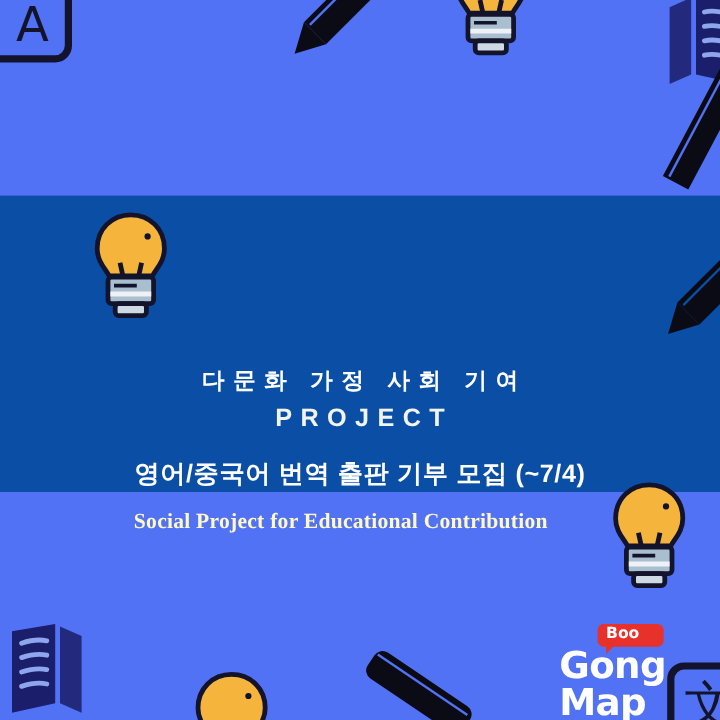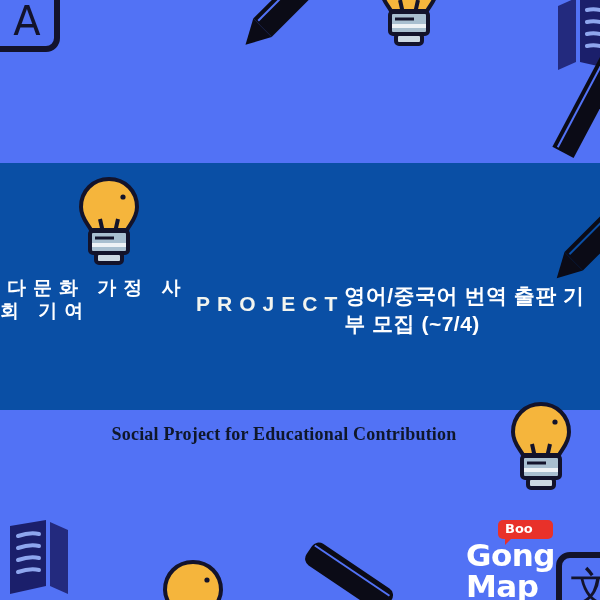--- a/index.html
+++ b/index.html
@@ -44,21 +44,21 @@
 
   
   #banner{
     position:absolute;left:0;top:163px;width:600px;height:247px;
     background:#0a4fa5;
   }
 
   
   #text-block{
     position:absolute;left:0;top:163px;width:600px;height:246px;
-    display:flex;align-items:center;justify-content:flex-end;
+    display:flex;flex-direction:column;align-items:center;justify-content:flex-end;
     padding-top:28px;box-sizing:border-box;
   }
   #kicker{
     color:#ffffff;
     font-family:"Liberation Sans", sans-serif;
     font-size:19px;font-weight:700;
     letter-spacing:7px;
     text-indent:7px;
     line-height:1.2;
   }
@@ -85,21 +85,21 @@
     color:#ffffff;
     font-family:"Liberation Sans", sans-serif;
     font-weight:700;
     font-size:21px;
     margin-top:20px;
     letter-spacing:0.5px;
   }
   #subcaption{
     position:absolute;left:0;top:424px;width:568px;
     text-align:center;
-    color:#0f172a;
+    color:#fef9c3;
     font-family:"Liberation Serif", serif;
     font-weight:700;
     font-size:18px;
     letter-spacing:0.2px;
   }
 
   
   #logo{
     position:absolute;left:466px;top:540px;
     display:flex;align-items:flex-end;

